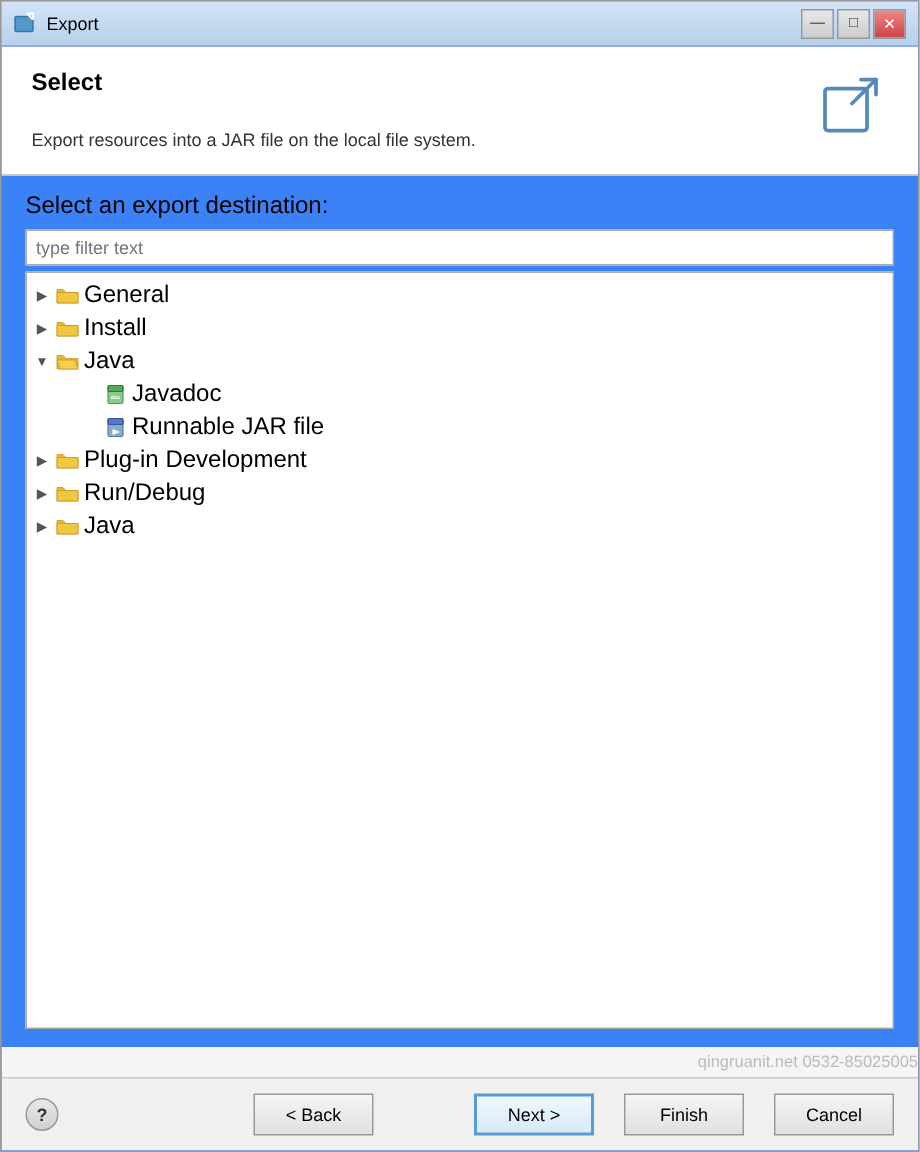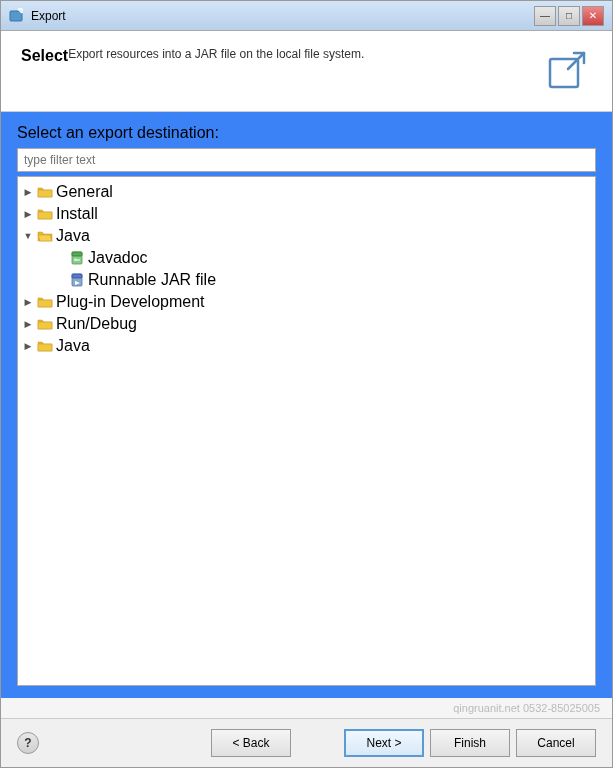--- a/index.html
+++ b/index.html
@@ -76,22 +76,22 @@
       background: white;
       padding: 16px 20px;
       display: flex;
       align-items: flex-start;
       justify-content: space-between;
       border-bottom: 1px solid #ccc;
       flex-shrink: 0;
     }
     .header-text {
       display: flex;
-      flex-direction: row;
-      gap: 0;
+      flex-direction: column;
+      gap: 21px;
     }
     .header-title {
       font-size: 16px;
       font-weight: bold;
       color: #000;
     }
     .header-subtitle {
       font-size: 12px;
       color: #333;
     }
@@ -168,21 +168,21 @@
       justify-content: center;
     }
     .item-label {
       font-size: 16px;
       color: #000;
     }
     .indent-1 { padding-left: 4px; }
     .indent-3 { padding-left: 36px; }
     .watermark {
       text-align: right;
-      padding: 4px 12px;
+      padding: 4px 0;
       font-size: 11px;
       color: #bbb;
       background: #f5f5f5;
       flex-shrink: 0;
     }
     .footer {
       background: #f0f0f0;
       border-top: 1px solid #ccc;
       padding: 10px 16px;
       display: flex;
@@ -203,21 +203,21 @@
       display: flex;
       align-items: center;
       justify-content: center;
       font-size: 12px;
       font-weight: bold;
       color: #333;
       cursor: pointer;
     }
     .footer-buttons {
       display: flex;
-      gap: 6px;
+      gap: 20px;
     }
     .btn {
       height: 28px;
       min-width: 80px;
       padding: 0 12px;
       border: 1px solid #999;
       background: linear-gradient(to bottom, #f5f5f5, #e0e0e0);
       cursor: pointer;
       font-size: 12px;
       color: #000;

